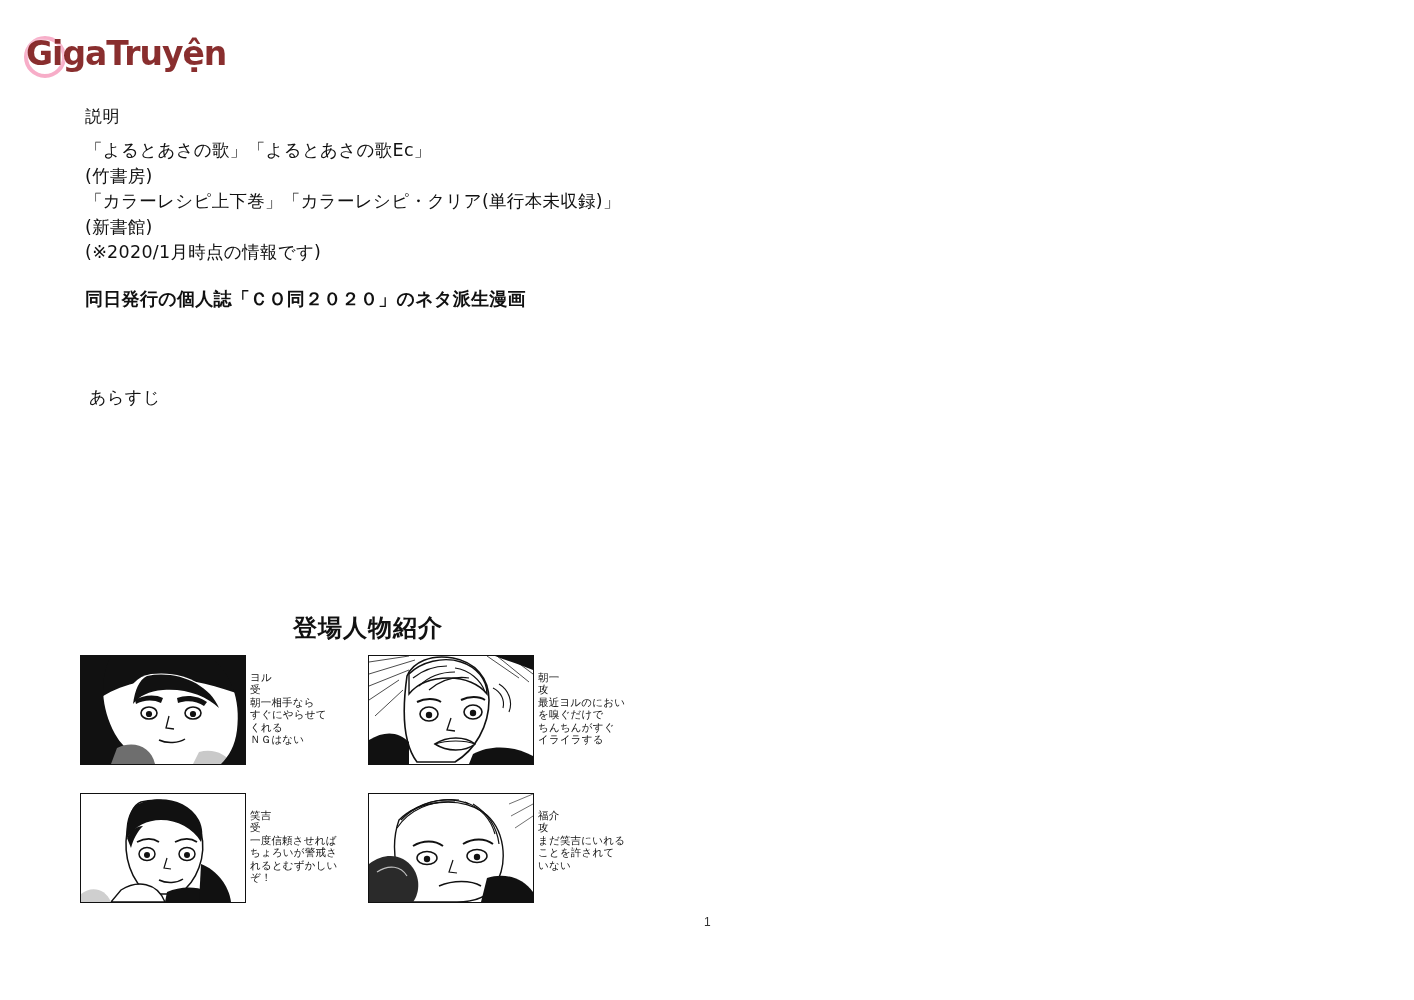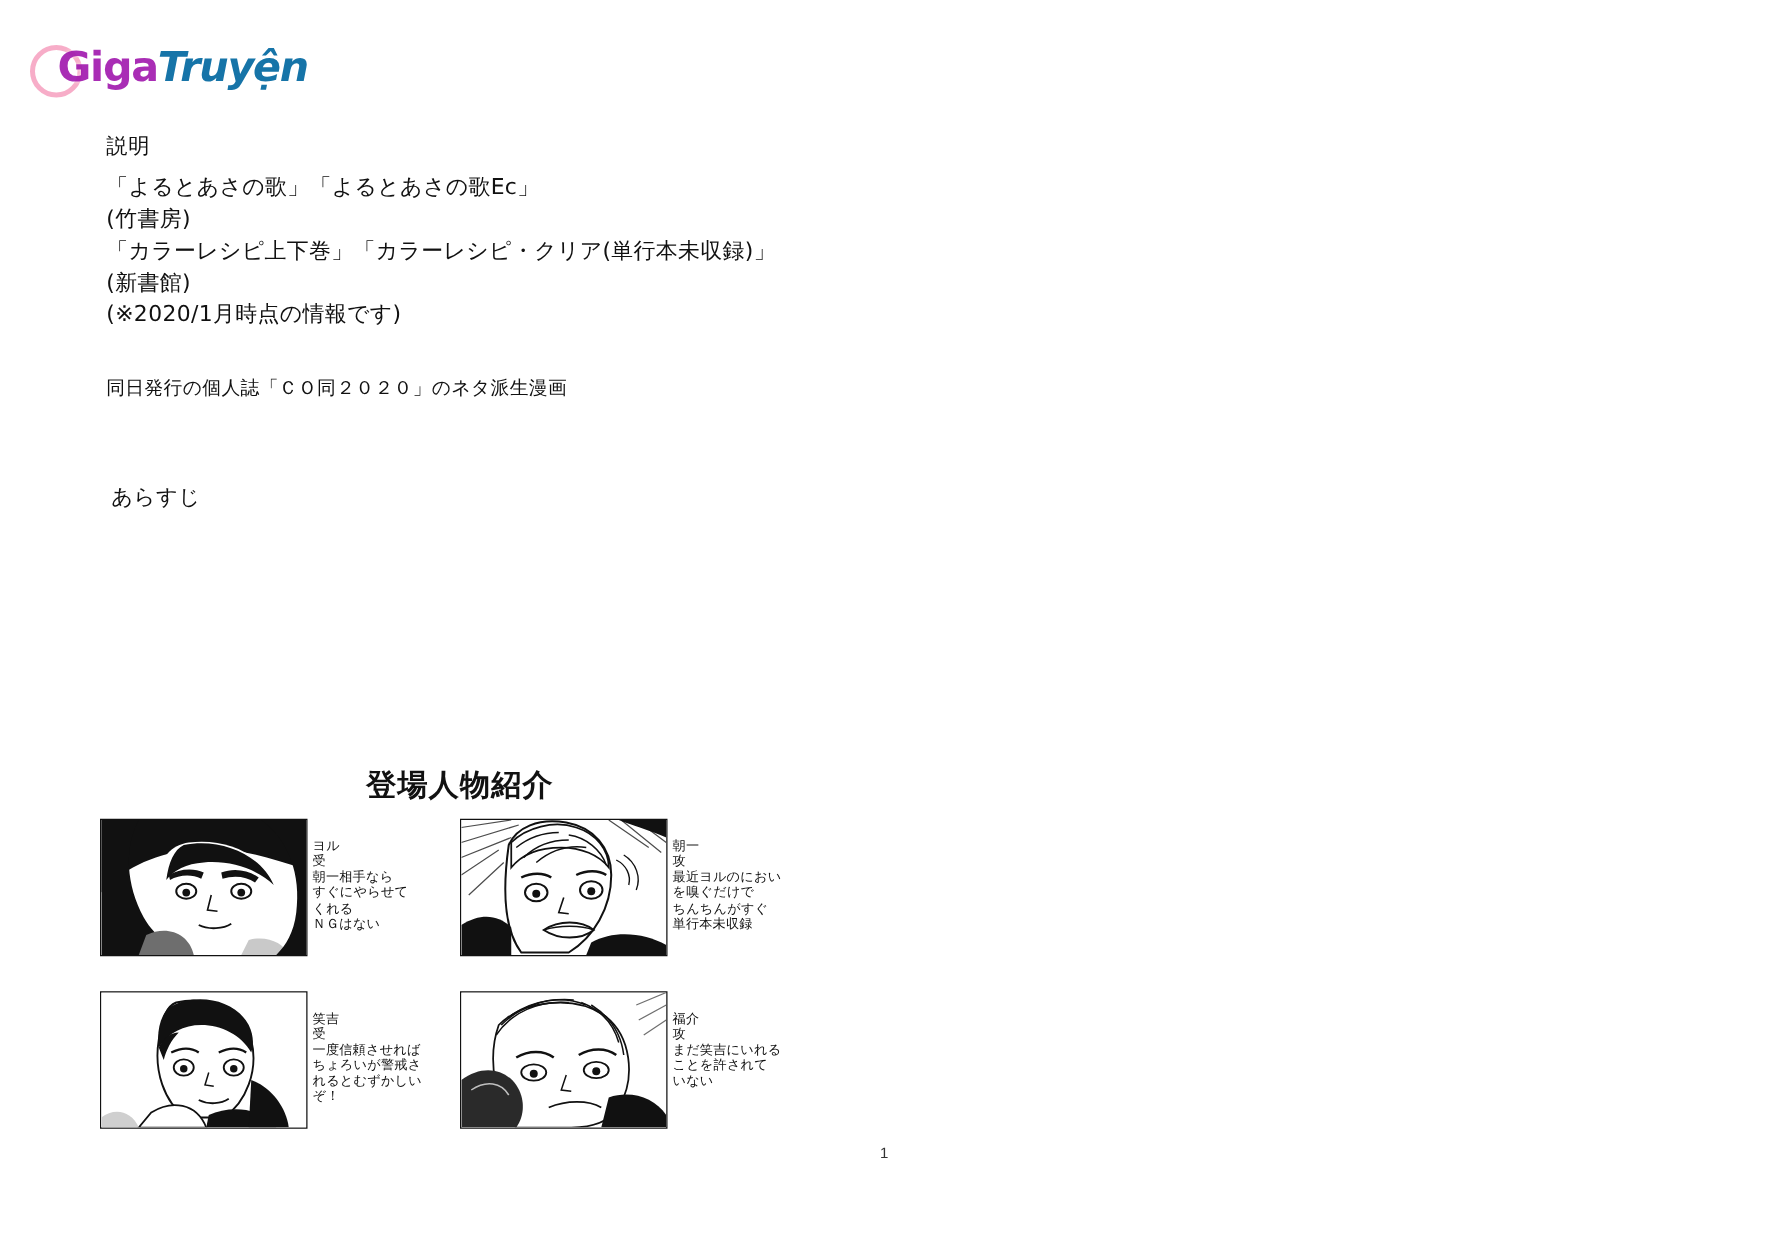--- a/index.html
+++ b/index.html
@@ -22,28 +22,26 @@
     left: 26px;
     top: 34px;
     font-size: 33px;
     font-weight: bold;
     letter-spacing: -1px;
     font-family: "DejaVu Sans", sans-serif;
     white-space: nowrap;
     opacity: 0.92;
   }
   .watermark .wm-g {
-    color: #a21caf;
+    color: #7f1d1d;
     text-shadow: 0 0 3px rgba(255,255,255,0.9);
-    margin-left: 20px;
   }
   .watermark .wm-rest {
-    color: #0369a1;
+    color: #7f1d1d;
     text-shadow: 0 1px 0 #ffffff;
-    font-style: italic;
   }
   .wm-circle {
     position: absolute;
     left: 24px;
     top: 36px;
     width: 34px;
     height: 34px;
     border: 4px solid #f06a9a;
     border-radius: 50%;
     opacity: 0.55;
@@ -71,21 +69,21 @@
 
   .block {
     position: absolute;
     font-size: 17.5px;
     line-height: 25.5px;
     letter-spacing: 0.3px;
     white-space: pre;
   }
   #works-block { left: 85px; top: 138px; }
   #cross-line  { left: 85px; top: 245px; font-size: 17.5px; }
-  #doujin-line { left: 85px; top: 298px; font-size: 15px; }
+  #doujin-line { left: 85px; top: 286px; font-size: 18px; font-weight: bold; }
   #r18-line    { left: 85px; top: 317px; font-size: 17.5px; }
   #synopsis-block { left: 88px; top: 422px; line-height: 25.5px; }
 
   
   #chars-heading {
     position: absolute;
     left: 293px;
     top: 612px;
     font-size: 24px;
     font-weight: 600;
@@ -245,21 +243,21 @@
             <path d="M0 84 C16 74 30 76 40 86 L40 108 L0 108 Z" fill="#111"></path>
             <path d="M104 98 C122 88 146 90 164 100 L164 108 L100 108 Z" fill="#111"></path>
             <path d="M126 0 L164 0 L164 14 C150 8 136 4 126 0 Z" fill="#111"></path>
           </svg>
         </div>
         <div class="char-caption">朝一
 攻
 最近ヨルのにおい
 を嗅ぐだけで
 ちんちんがすぐ
-単行本未収録</div>
+イライラする</div>
       </div>
 
     </div>
 
     <div class="char-row">
 
       <div class="char-cell c0">
         <div class="panel">
           <svg class="art" viewBox="0 0 164 108" preserveAspectRatio="none">
             <rect x="0" y="0" width="164" height="108" fill="#ffffff"></rect>

